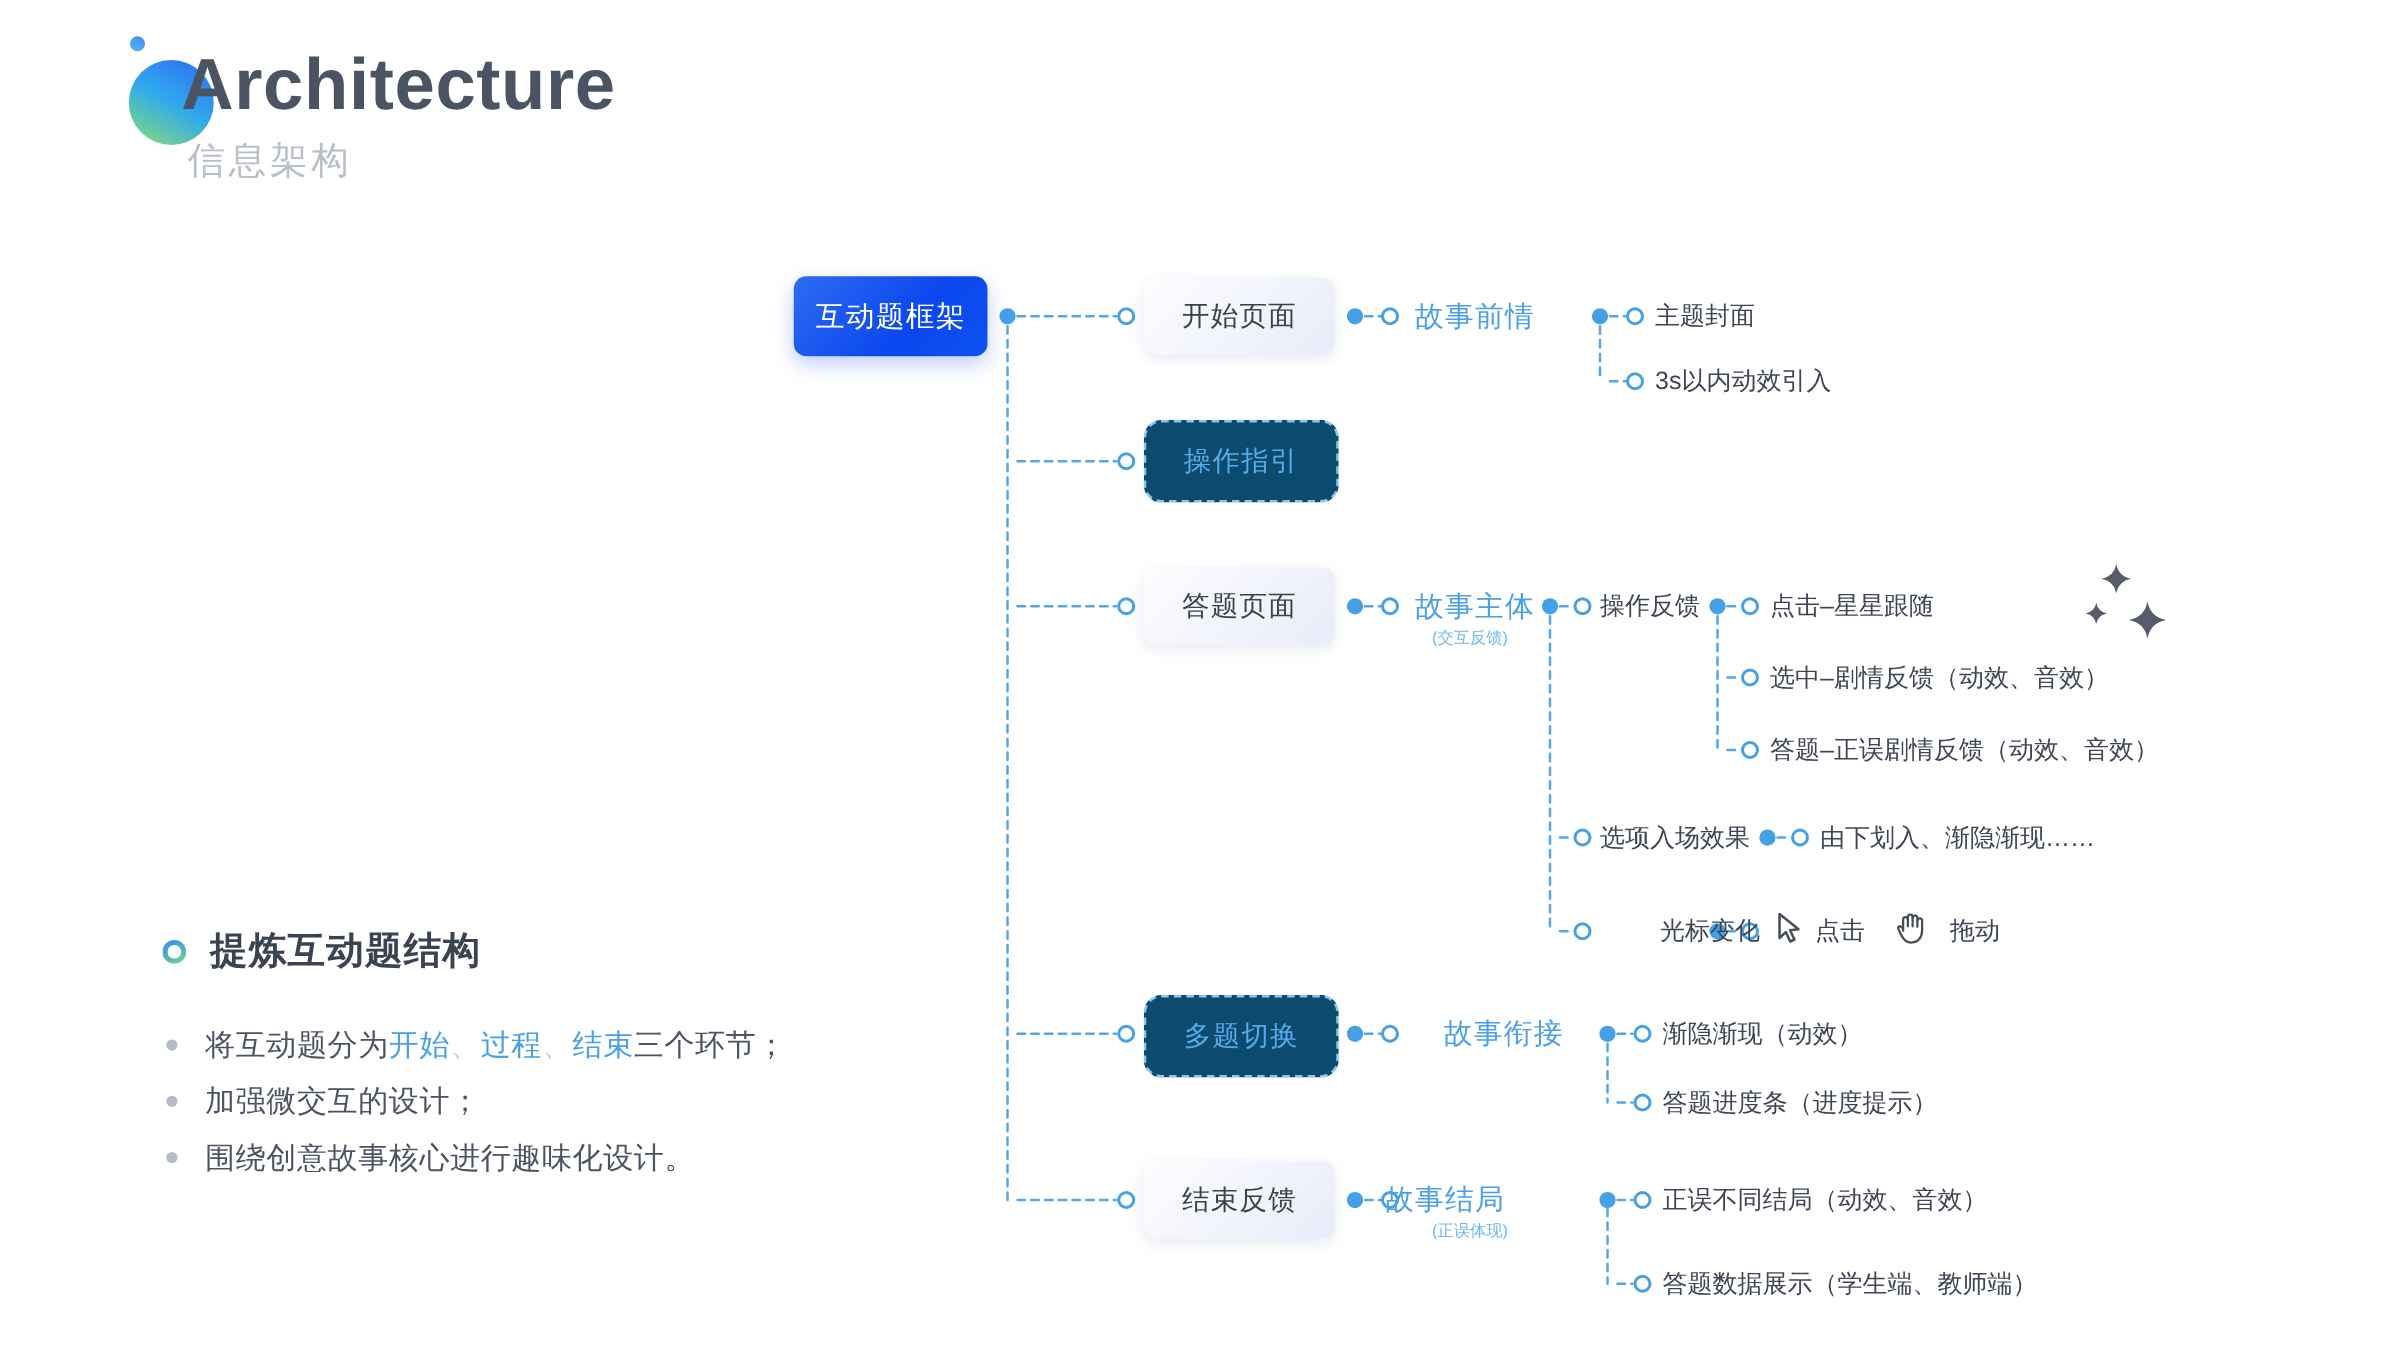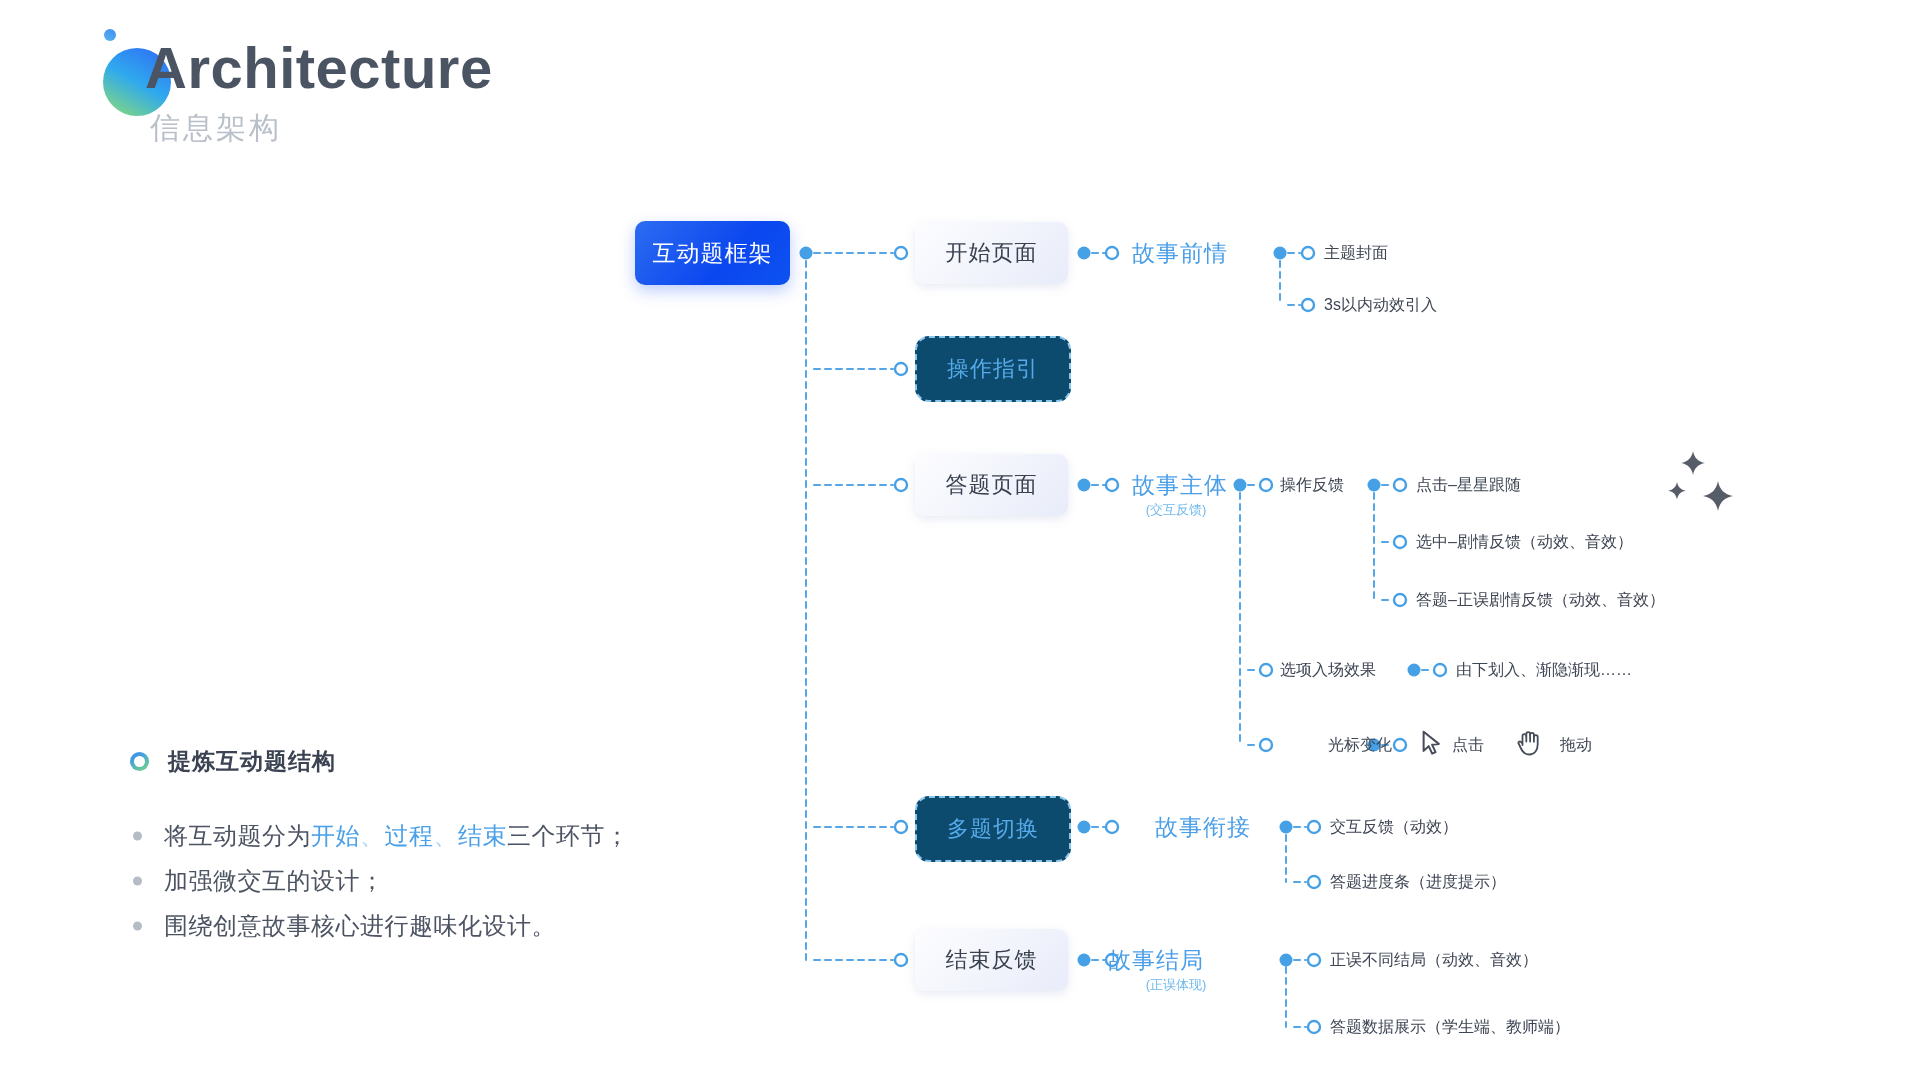--- a/index.html
+++ b/index.html
@@ -18,29 +18,29 @@
   .lbl{position:absolute;transform:translateY(-50%);white-space:nowrap;}
   .node{position:absolute;display:flex;align-items:center;justify-content:center;white-space:nowrap;}
   .root{background:linear-gradient(132deg,#2d6cf1 0%,#0b47ef 60%,#0d52f0 100%);
     border-radius:10px;color:#fff;font-size:23px;letter-spacing:1px;
     box-shadow:0 6px 16px rgba(20,80,240,.28);}
   .box{background:linear-gradient(135deg,#fdfdff 0%,#e8ecf9 100%);border-radius:10px;
     color:#39404e;font-size:22px;letter-spacing:1px;box-shadow:0 3px 10px rgba(130,140,190,.18);}
   .box-dashed{background:#0c4a6e;border:2px dashed #8ac5ee;border-radius:14px;
     color:#57aae9;font-size:22px;letter-spacing:1px;}
   .l2{color:#4a9fe8;font-size:23px;letter-spacing:1px;}
-  .item{color:#3e4553;font-size:16px;}
+  .item{color:#3e4553;font-size:20px;}
   .subnote{position:absolute;width:96px;text-align:center;color:#6fb8ec;font-size:13px;}
   .connectors{position:absolute;left:0;top:0;}
   .icon{position:absolute;transform:translateY(-50%);}
   
   .note-ring{position:absolute;left:130px;top:752px;width:11px;height:11px;border:4px solid transparent;border-radius:50%;
     background:linear-gradient(#fff,#fff) padding-box,linear-gradient(150deg,#3f97e8 20%,#6fd18c 90%) border-box;}
   .note-heading{position:absolute;left:168px;top:761px;transform:translateY(-50%);
-    font-size:23px;font-weight:700;color:#3b4252;letter-spacing:1px;white-space:nowrap;}
+    font-size:30px;font-weight:700;color:#3b4252;letter-spacing:1px;white-space:nowrap;}
   .note-dot{position:absolute;left:133px;width:9px;height:9px;border-radius:50%;background:#b6bcc6;transform:translateY(-50%);}
   .note-line{position:absolute;left:164px;transform:translateY(-50%);font-size:24px;color:#4c5362;white-space:nowrap;letter-spacing:.5px;}
   .hl{color:#4aa0e8;}
   .hl-sep{color:#a9d4f4;}
 </style>
 </head>
 <body>
 
 <div class="stage">
 
@@ -142,21 +142,21 @@
   <div class="lbl item" style="left:1280px;top:485px;">操作反馈</div>
   <div class="lbl item" style="left:1416px;top:485px;">点击–星星跟随</div>
   <div class="lbl item" style="left:1416px;top:542px;">选中–剧情反馈（动效、音效）</div>
   <div class="lbl item" style="left:1416px;top:600px;">答题–正误剧情反馈（动效、音效）</div>
   <div class="lbl item" style="left:1280px;top:670px;">选项入场效果</div>
   <div class="lbl item" style="left:1456px;top:670px;">由下划入、渐隐渐现……</div>
   <div class="lbl item" style="left:1280px;top:745px;margin-left:48px;">光标变化</div>
   <div class="lbl item" style="left:1452px;top:745px;">点击</div>
   <div class="lbl item" style="left:1560px;top:745px;">拖动</div>
 
-  <div class="lbl item" style="left:1330px;top:827px;">交互反馈（动效）</div>
+  <div class="lbl item" style="left:1330px;top:827px;">渐隐渐现（动效）</div>
   <div class="lbl item" style="left:1330px;top:882px;">答题进度条（进度提示）</div>
 
   <div class="lbl item" style="left:1330px;top:960px;">正误不同结局（动效、音效）</div>
   <div class="lbl item" style="left:1330px;top:1027px;">答题数据展示（学生端、教师端）</div>
 
   <span class="icon" style="left:1418px;top:745px;">
     <svg width="27" height="27" viewBox="0 0 24 24" fill="none" stroke="#474d59" stroke-width="1.8" stroke-linejoin="round" stroke-linecap="round">
       <path d="M5 2 L5 19 L9.5 14.8 L12.6 21.5 L15.6 20.1 L12.5 13.5 L18.5 12.8 Z"></path>
     </svg>
   </span>

